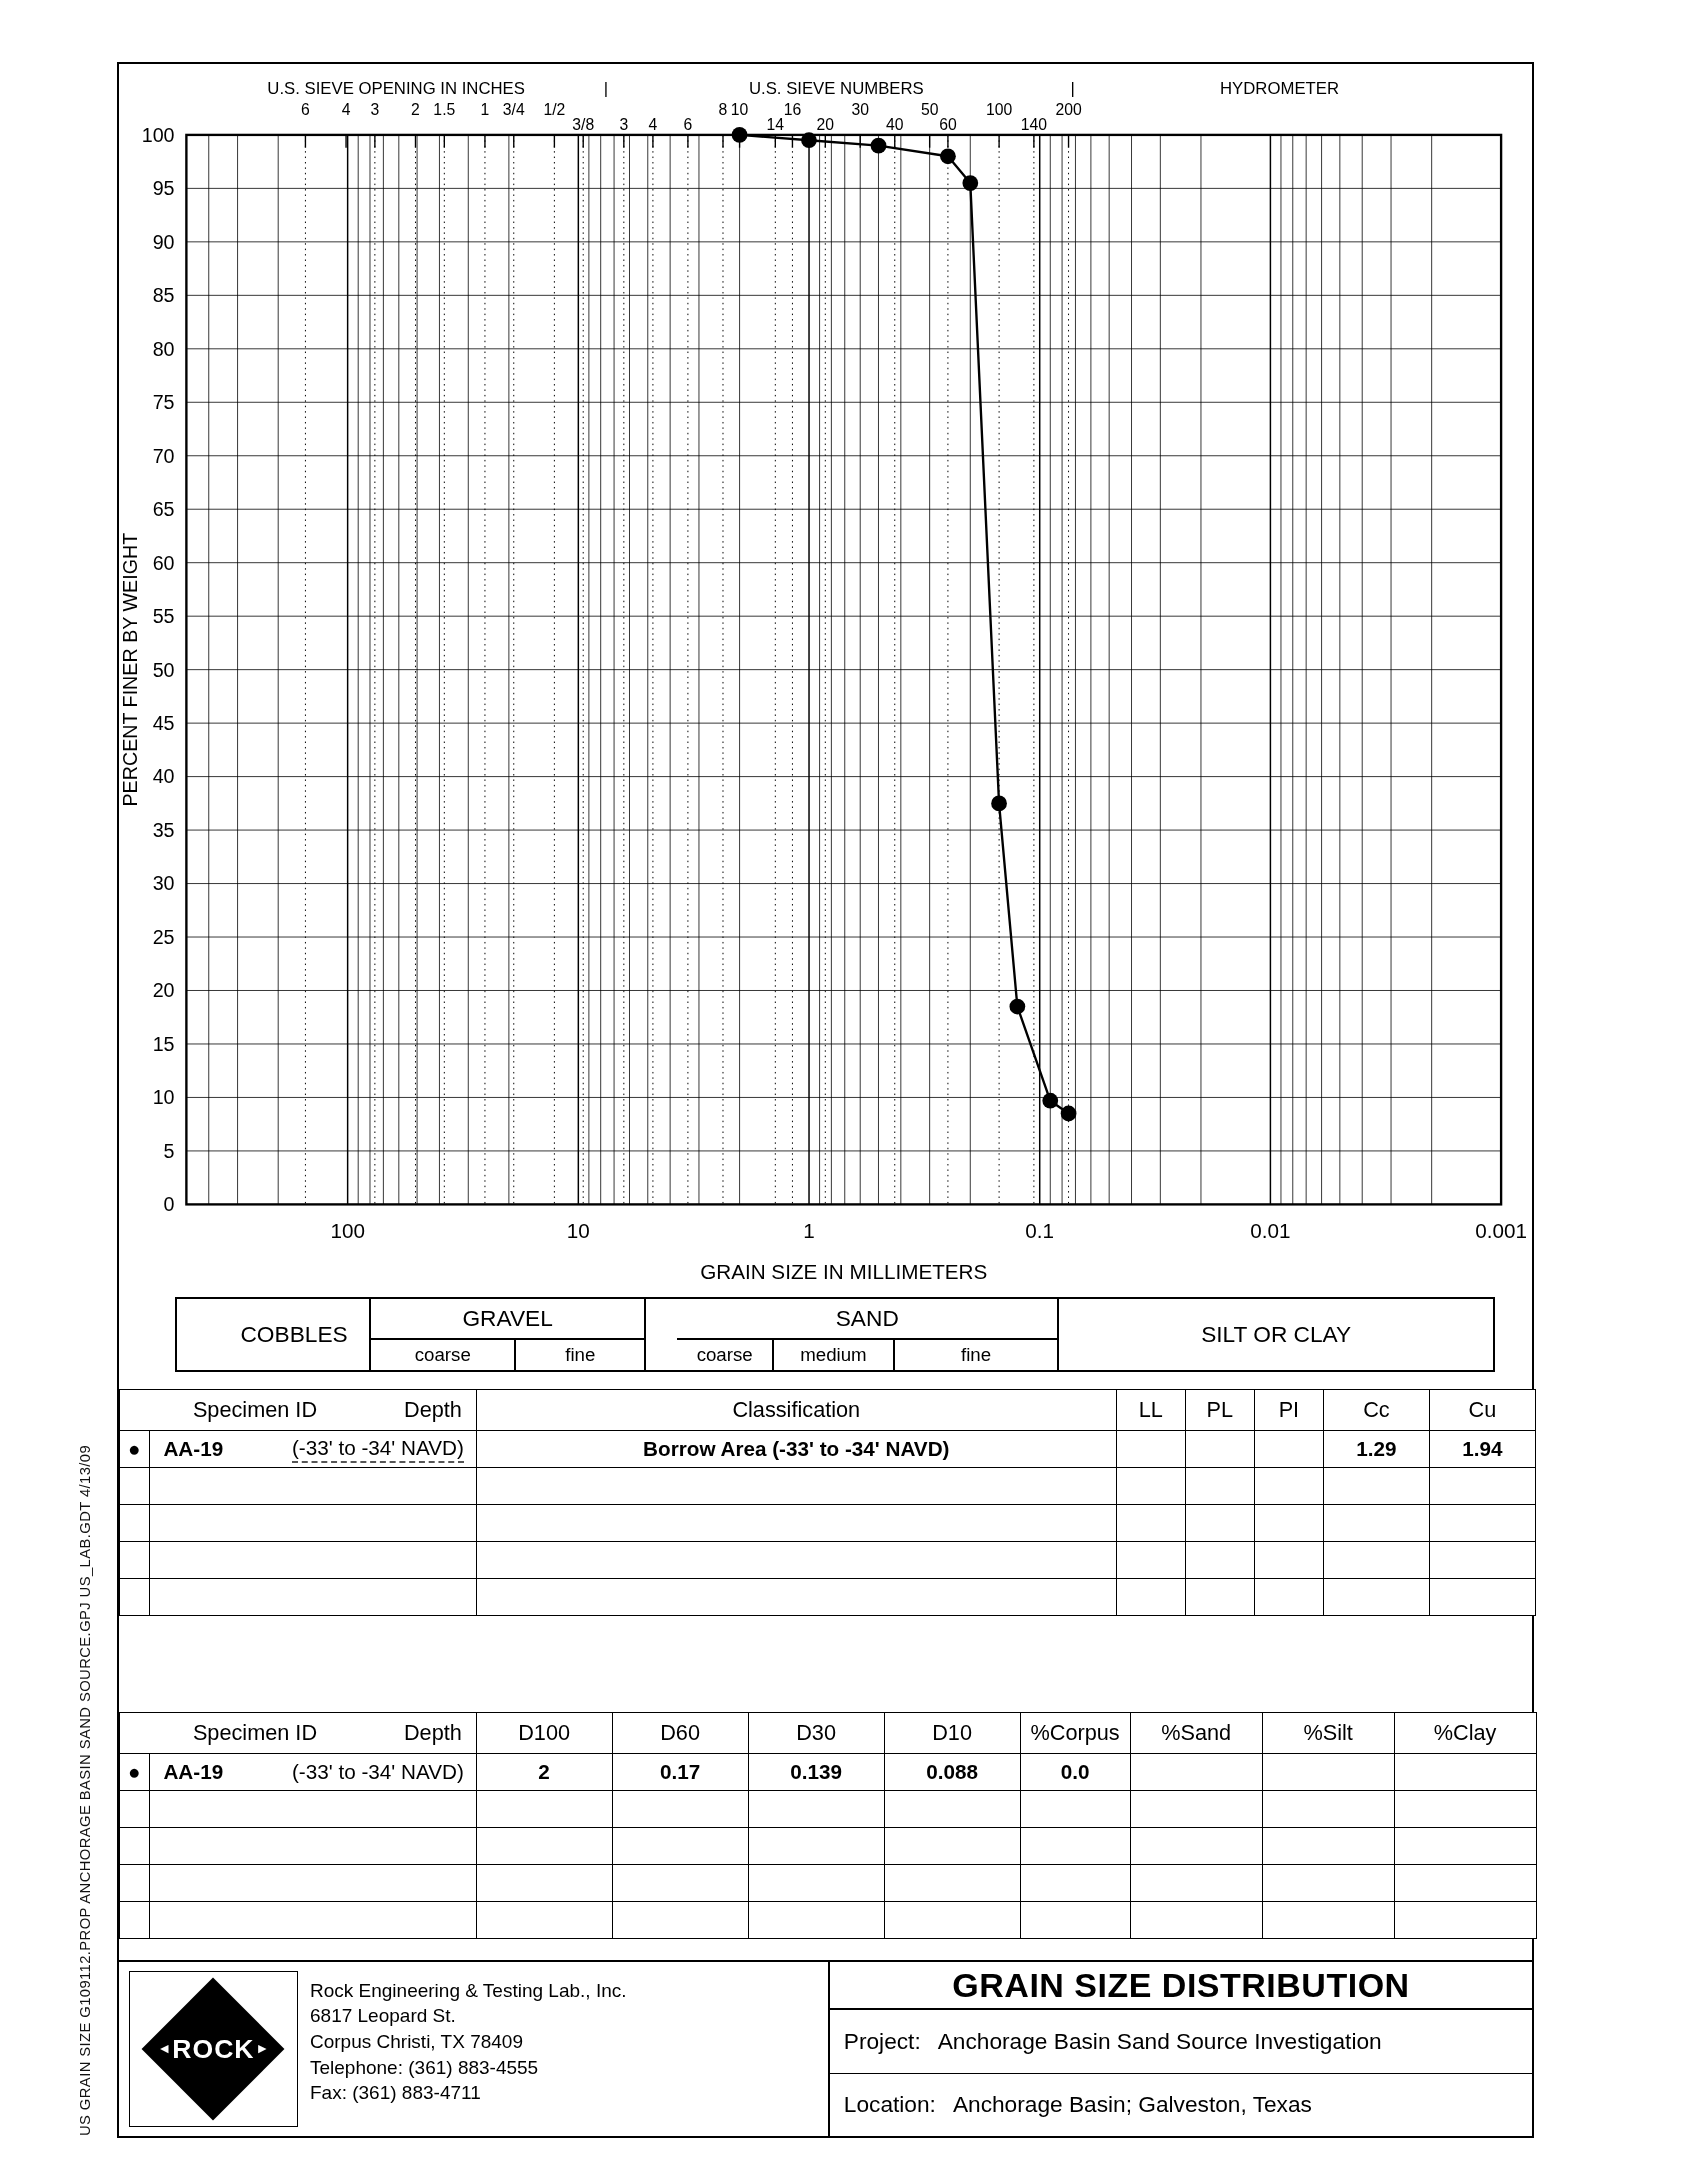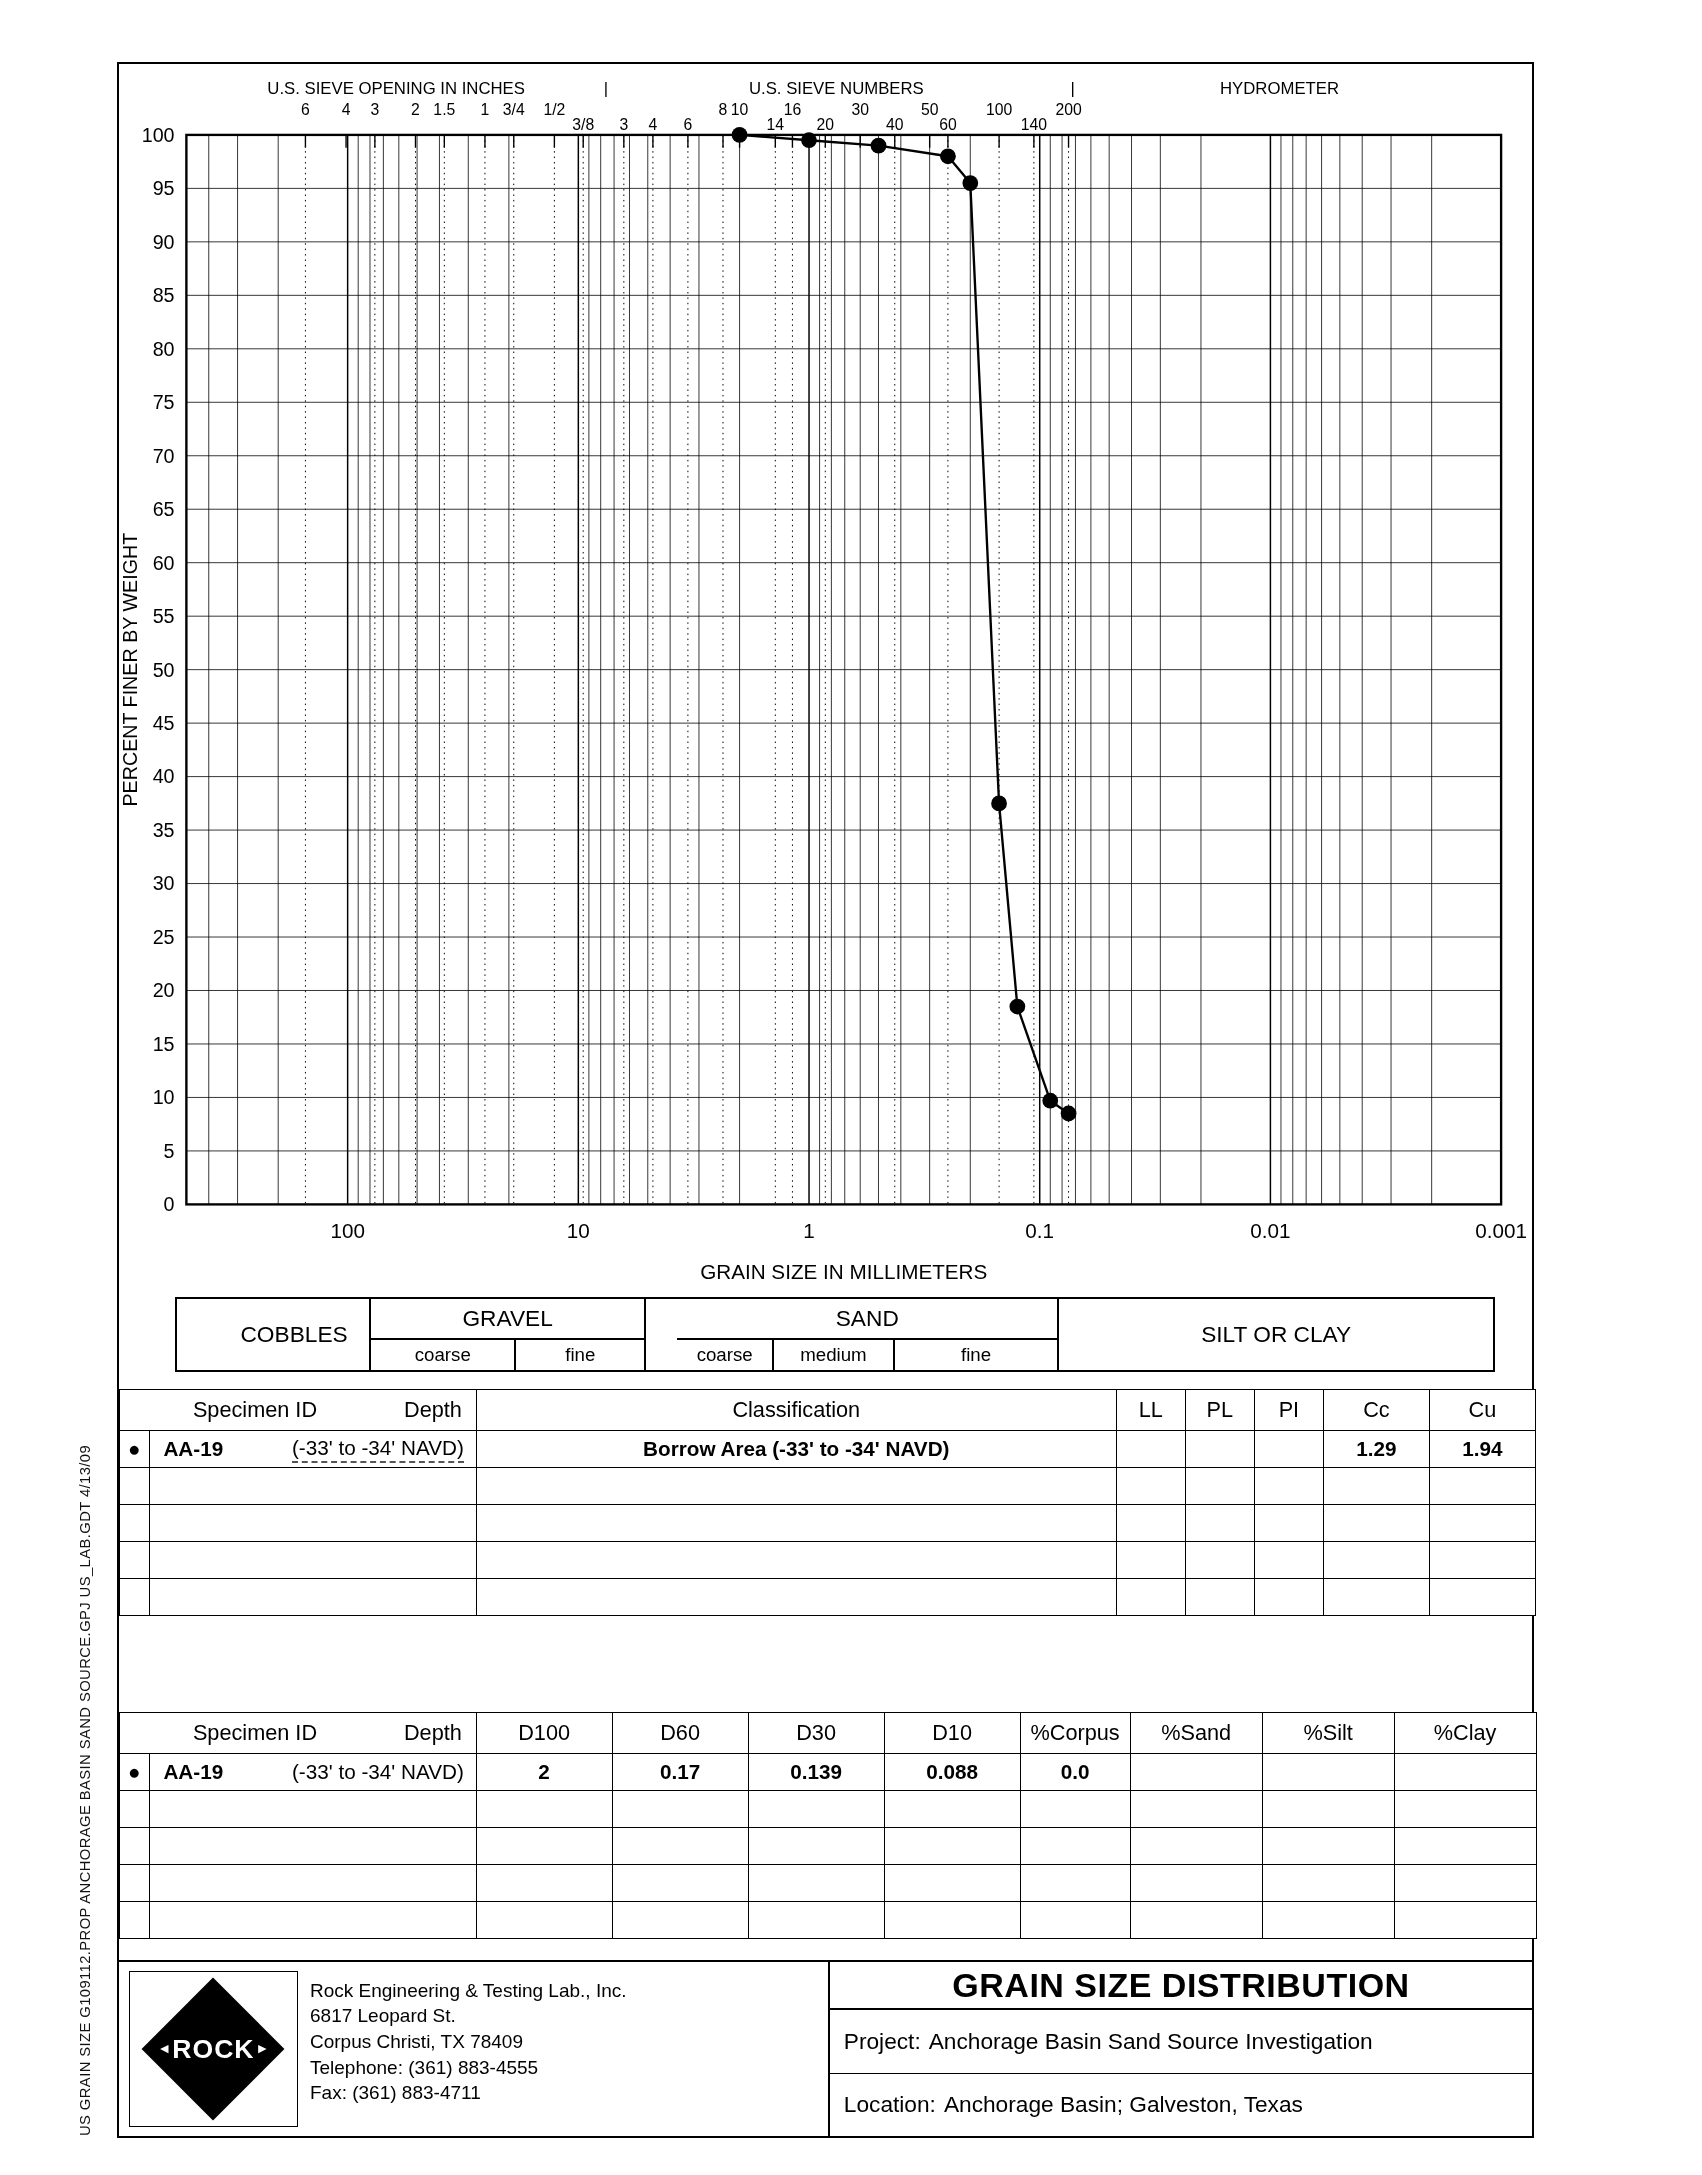--- a/index.html
+++ b/index.html
@@ -81,21 +81,21 @@
   .logo-arrow { font-size:13.8px; line-height:1; }
   .logo-word { font-size:26.6px; letter-spacing:1px; line-height:1; }
   .company { position:absolute; left:191px; top:15.8px; font-size:19px; line-height:25.6px; }
   .f-right { flex:1; border-left:2.5px solid #000; display:flex; flex-direction:column; }
   .f-title {
     height:48px; border-bottom:2px solid #000; display:flex; align-items:center;
     justify-content:center; font-size:34px; font-weight:bold; letter-spacing:0.5px;
   }
   .f-row {
     flex:1; border-bottom:1.5px solid #000; display:flex; align-items:center;
-    padding-left:13.8px; font-size:22.7px; gap:8px;
+    padding-left:13.8px; font-size:22.7px; gap:17px;
   }
   .f-row:last-child { border-bottom:none; }
 </style>
 </head>
 <body>
 
 <div class="page">
 
   <div class="side-text">US GRAIN SIZE  G109112.PROP  ANCHORAGE BASIN SAND SOURCE.GPJ  US_LAB.GDT  4/13/09</div>
 

